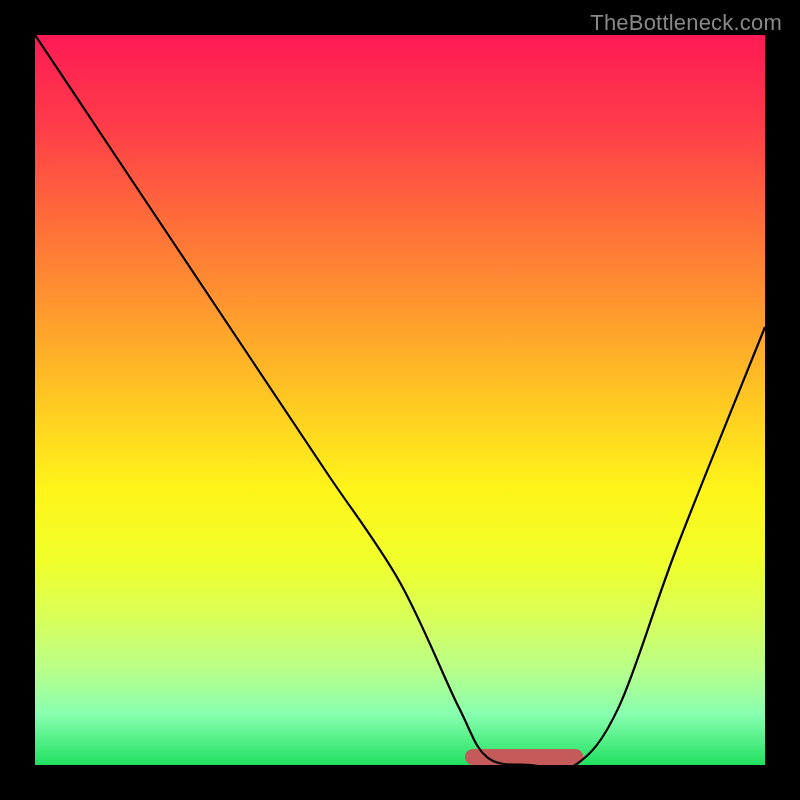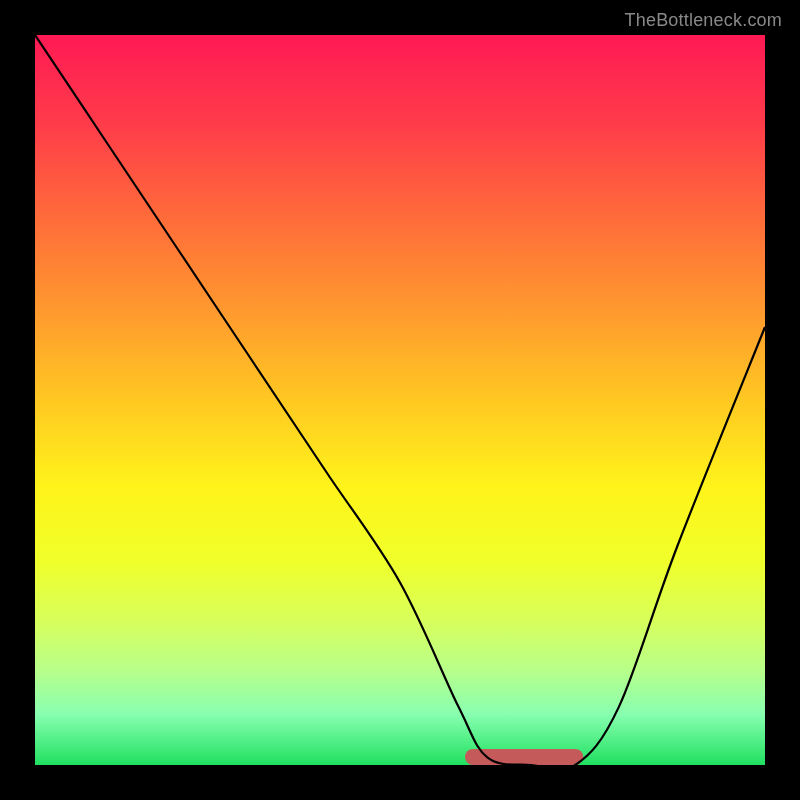--- a/index.html
+++ b/index.html
@@ -33,21 +33,21 @@
       #f0ff2a 72%,
       #d8ff5a 80%,
       #b8ff8a 87%,
       #88ffb0 93%,
       #20e060 100%);
   }
   .watermark {
     position: absolute;
     color: #888;
     font-family: Arial, Helvetica, sans-serif;
-    font-size: 18px;
+    font-size: 22px;
     font-weight: 500;
     letter-spacing: 0.2px;
   }
   svg.curve {
     position: absolute;
     top: 0;
     left: 0;
     width: 730px;
     height: 730px;
   }

